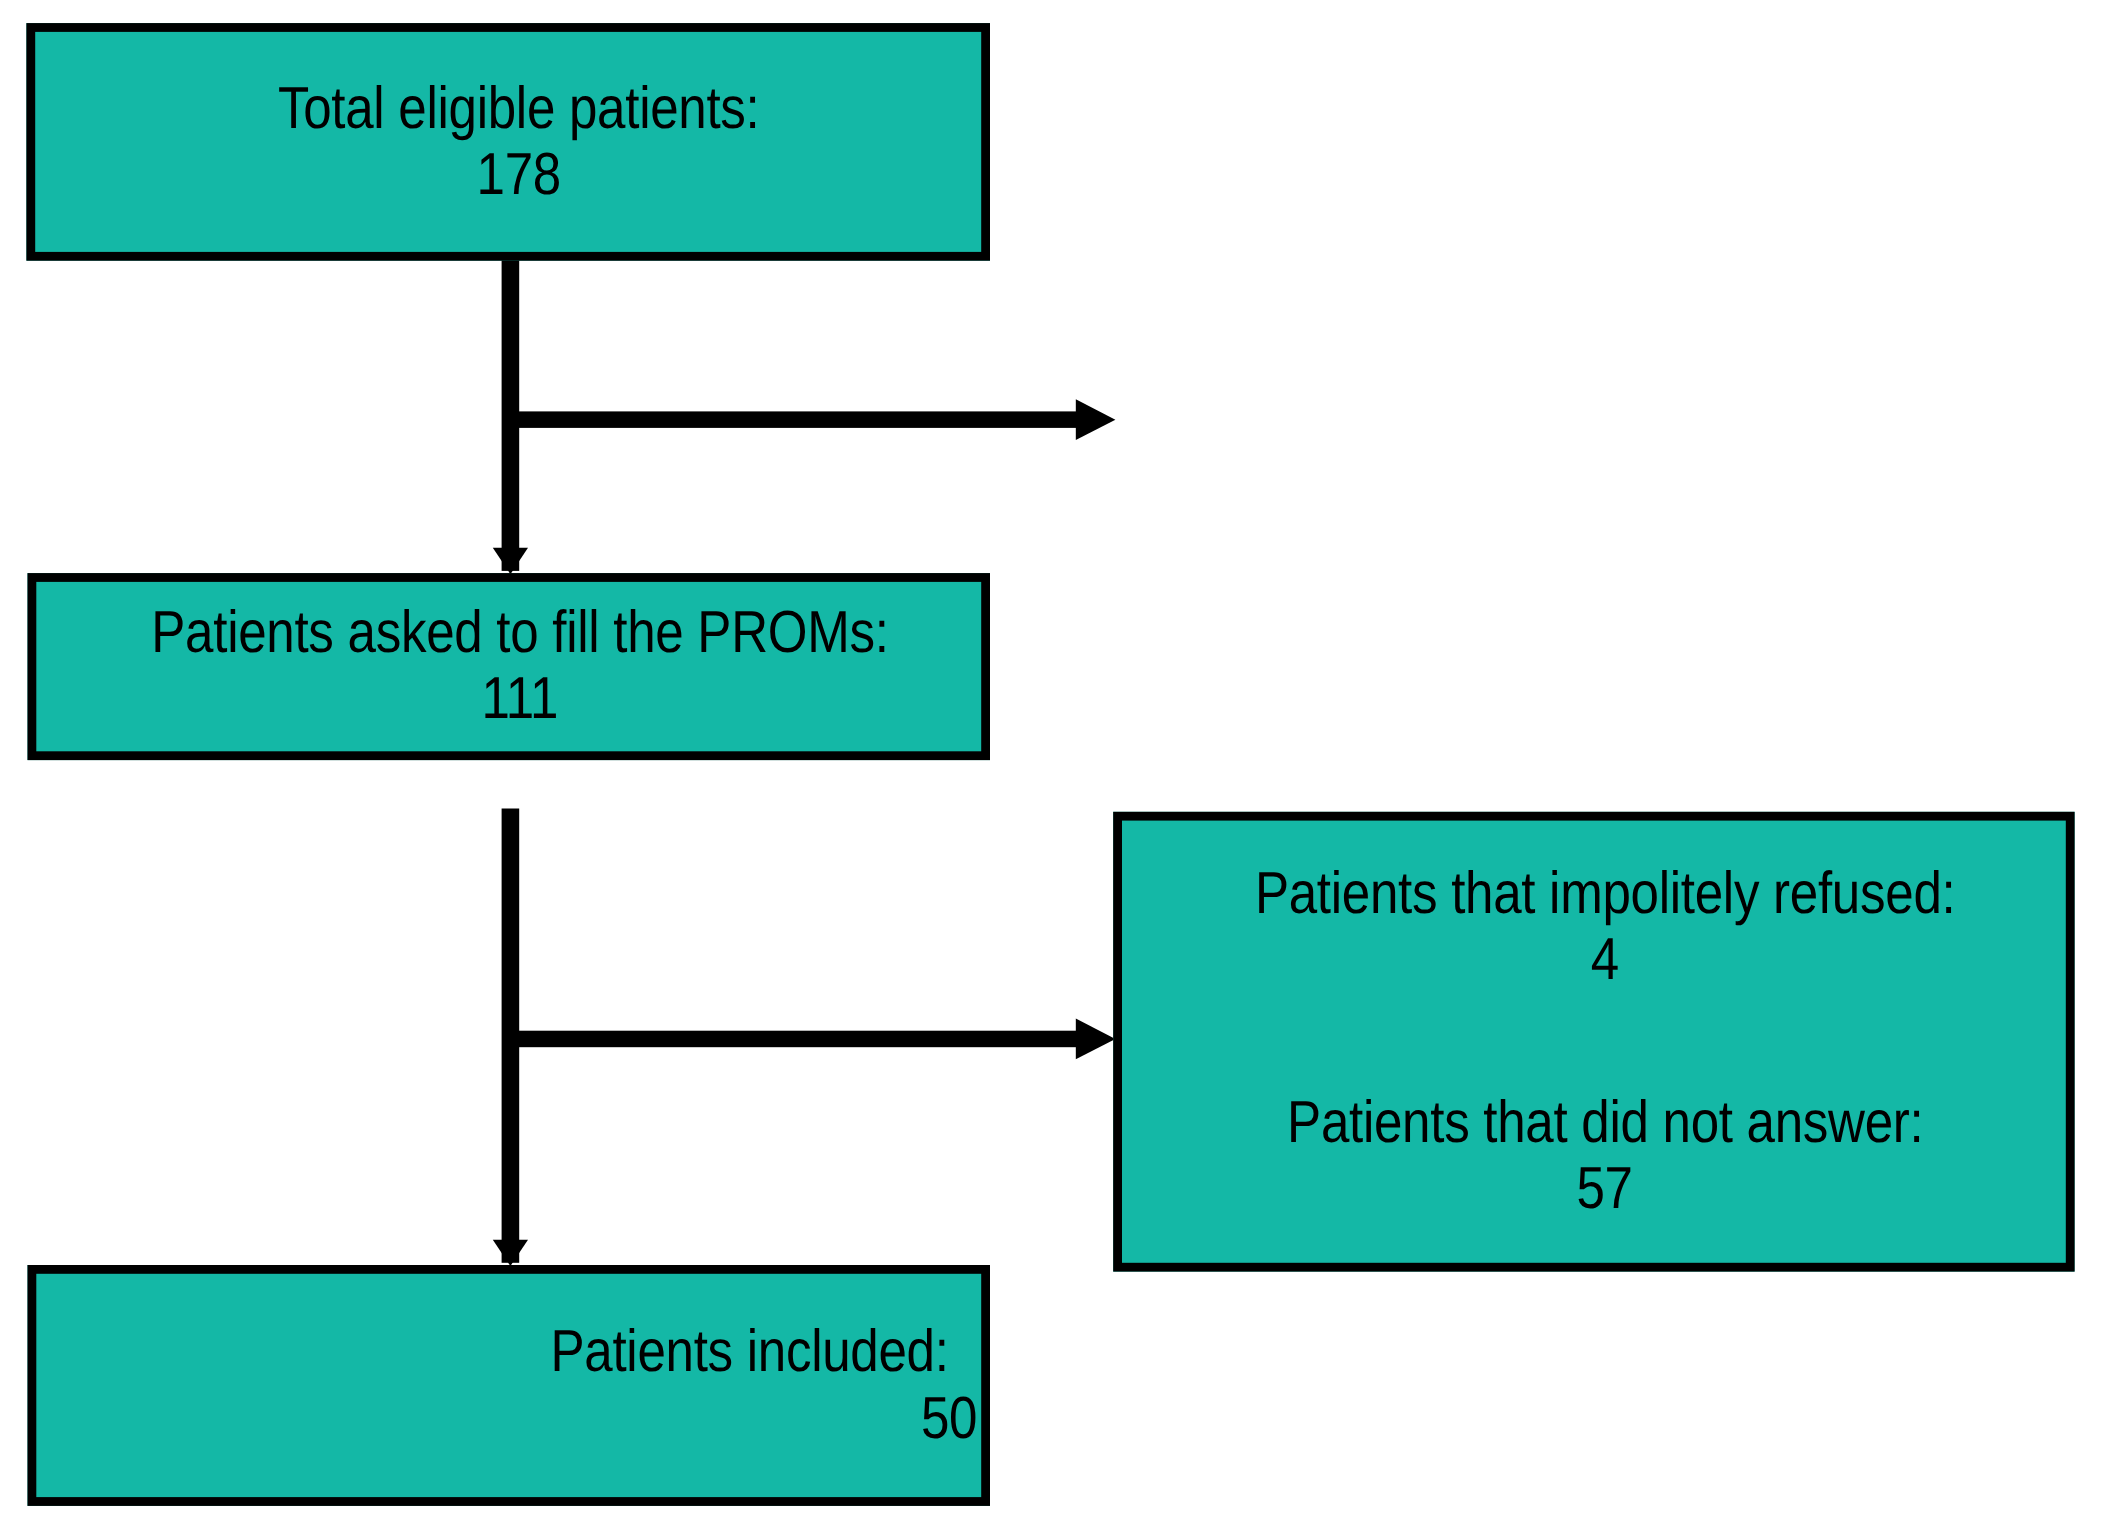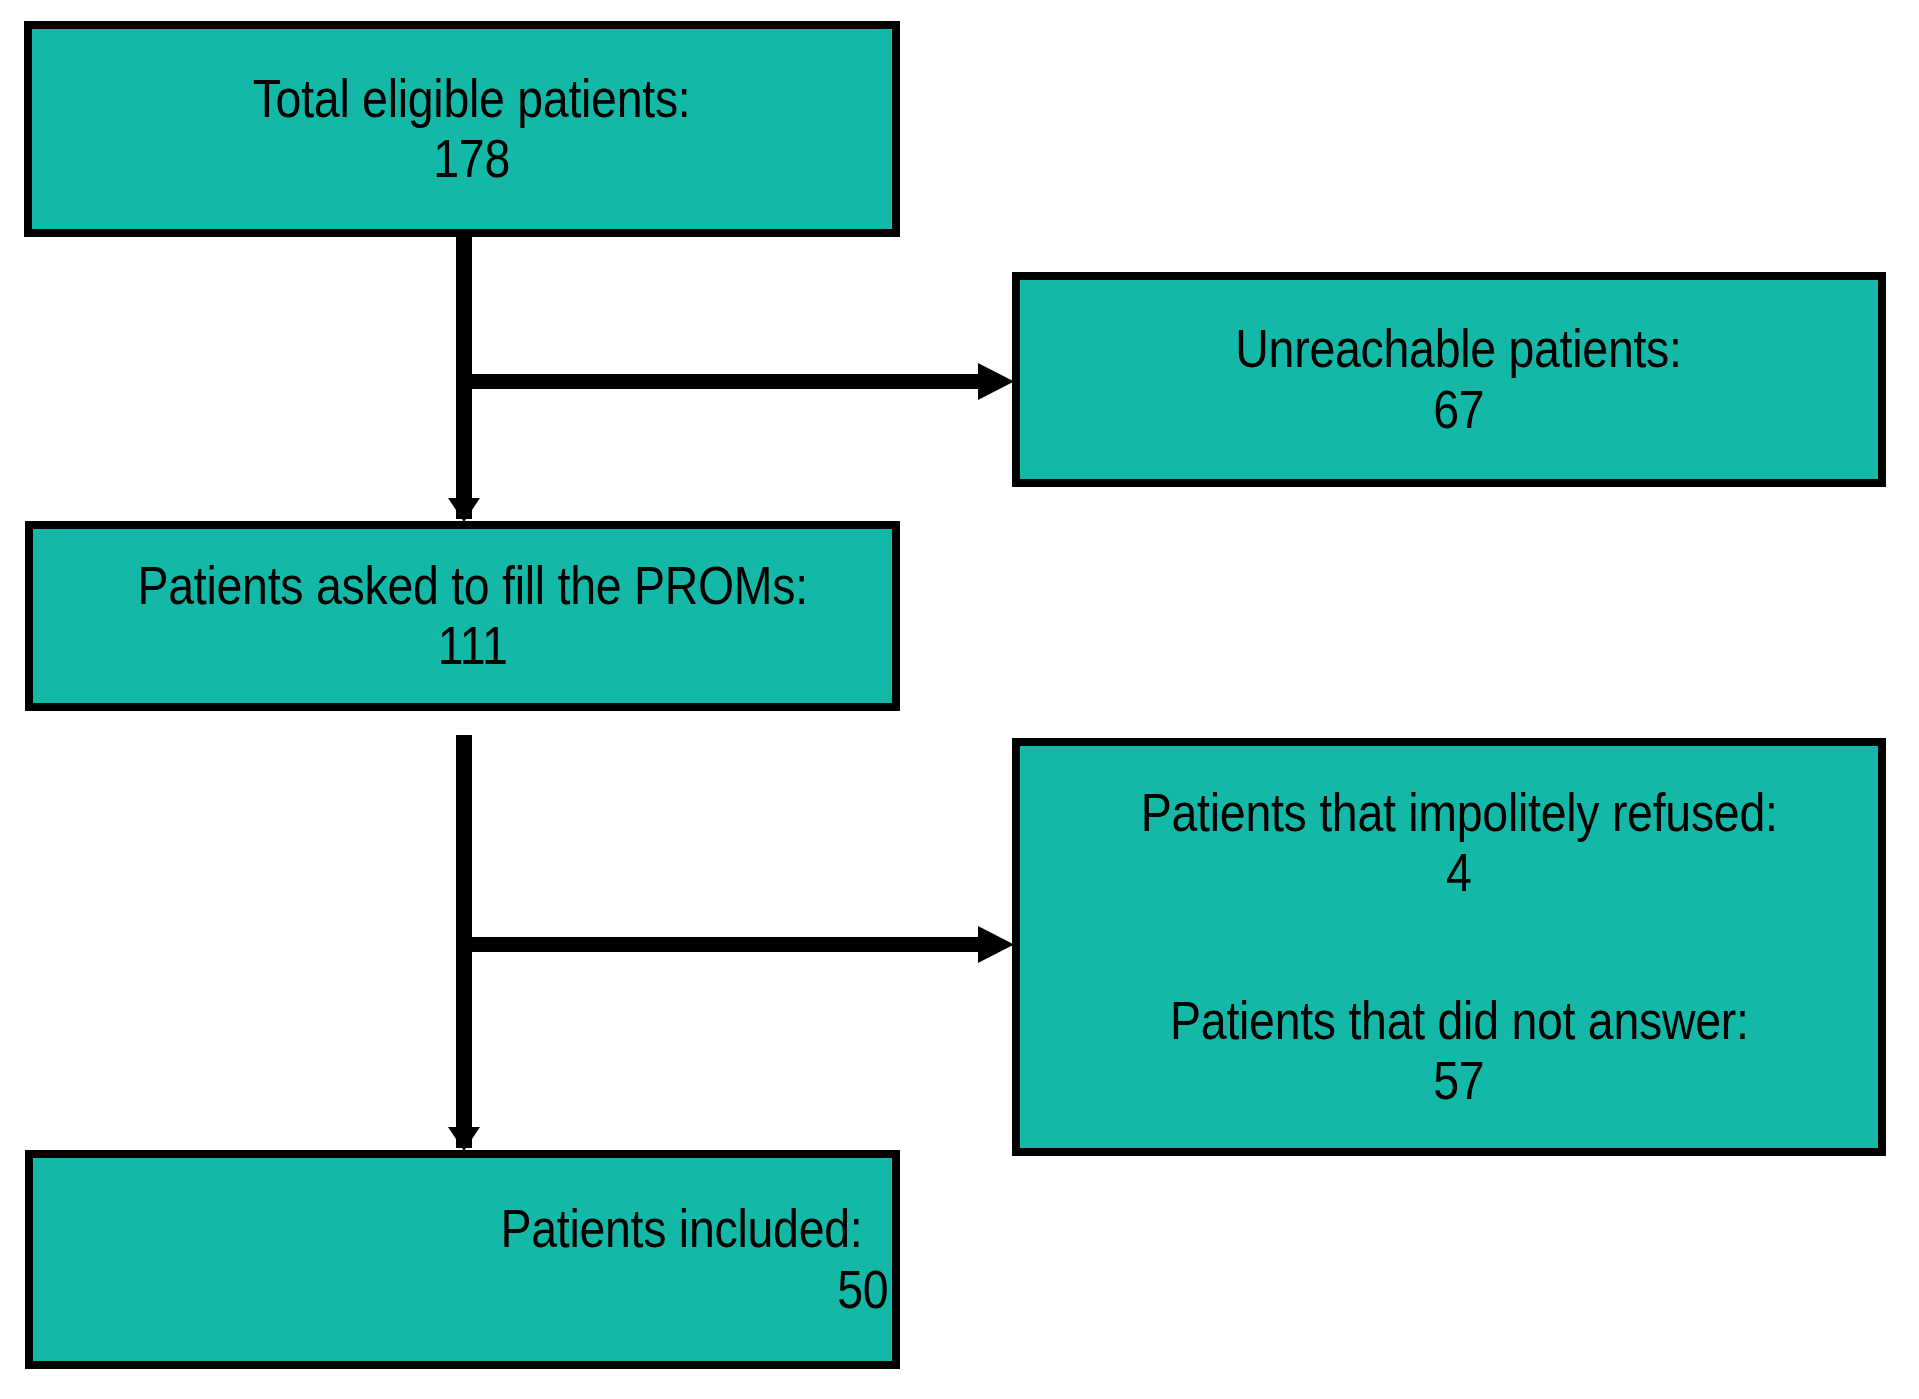--- a/index.html
+++ b/index.html
@@ -42,21 +42,21 @@
   }
   .box-line.num {
     line-height: 1.14;
   }
   .spacer-gap {
     height: 86px;
   }
 
   
   #box-total-eligible   { left: 24px;   top: 21px;   width: 876px; height: 216px; }
-  #box-asked-proms      { left: 25px;   top: 521px;  width: 875px; height: 190px; }
+  #box-asked-proms      { left: 25px;   top: 521px;  width: 875px; height: 170px; }
   #box-included         { left: 25px;   top: 1150px; width: 875px; height: 219px; align-items: flex-end; }
   #box-unreachable      { left: 1012px; top: 272px;  width: 874px; height: 215px; }
   #box-refused-noanswer { left: 1012px; top: 738px;  width: 874px; height: 418px; }
 
   
   #connectors {
     position: absolute;
     left: 0; top: 0;
     width: 1919px;
     height: 1399px;
@@ -83,24 +83,20 @@
       <rect x="464" y="937" width="526" height="15"></rect>
       <polygon points="978,926 1014,944.5 978,963"></polygon>
     </g>
   </svg>
 
   <div class="flow-box" id="box-total-eligible">
     <span class="box-line">Total eligible patients:</span>
     <span class="box-line num">178</span>
   </div>
 
-  <div class="flow-box" id="box-unreachable">
-    <span class="box-line">Unreachable patients:</span>
-    <span class="box-line num">67</span>
-  </div>
 
   <div class="flow-box" id="box-asked-proms">
     <span class="box-line">Patients asked to fill the PROMs:</span>
     <span class="box-line num">111</span>
   </div>
 
   <div class="flow-box" id="box-refused-noanswer">
     <span class="box-line">Patients that impolitely refused:</span>
     <span class="box-line num">4</span>
     <span class="spacer-gap"></span>

